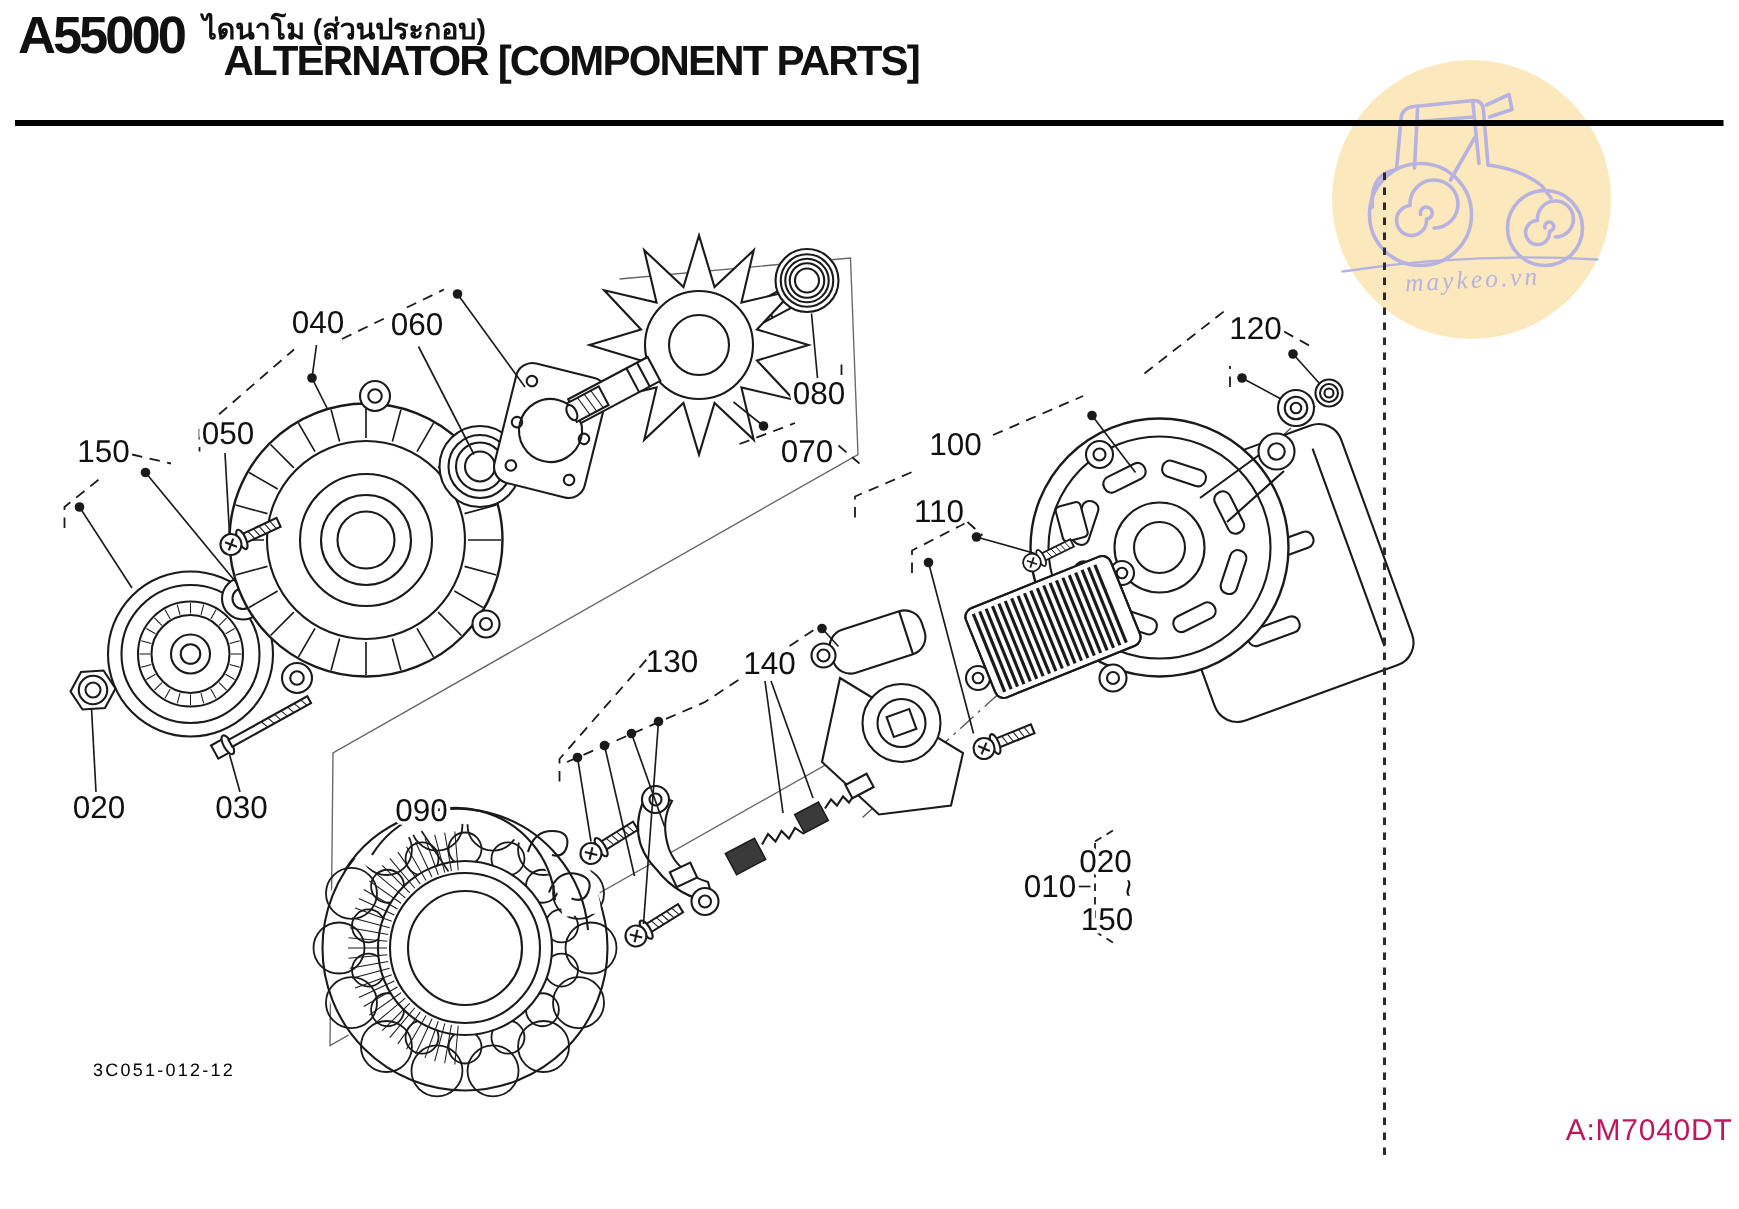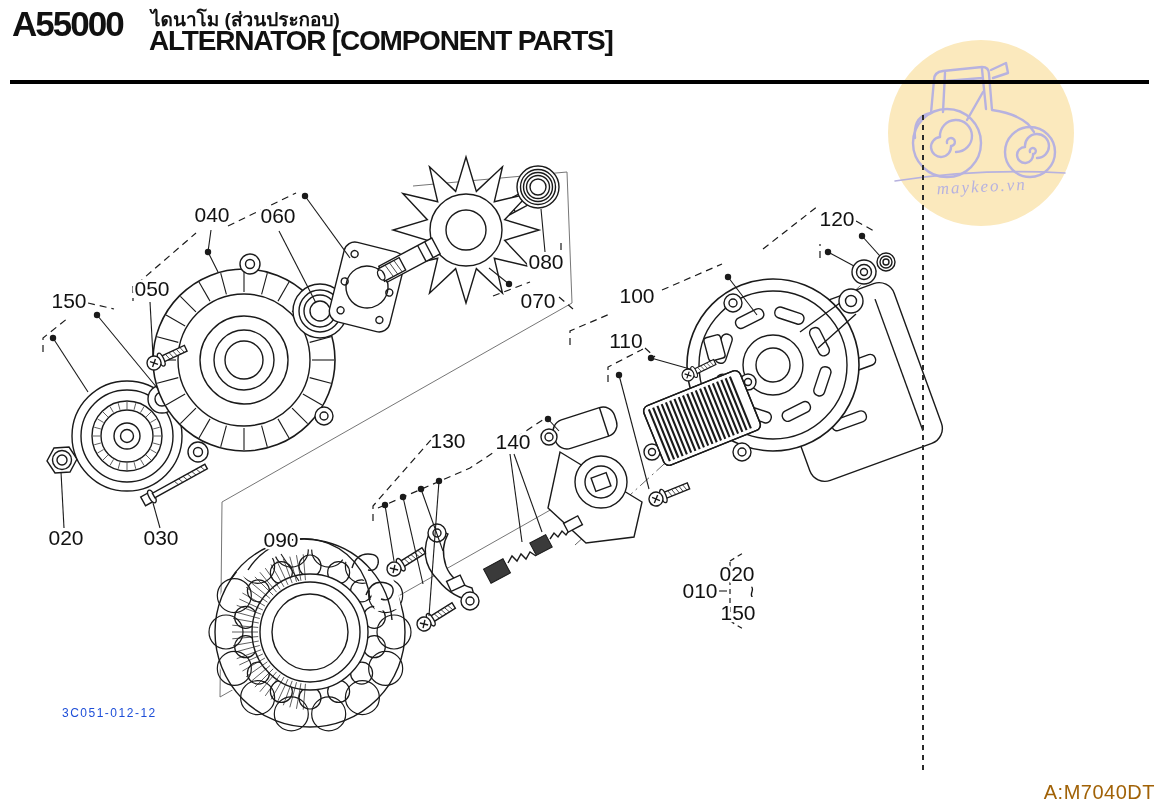--- a/index.html
+++ b/index.html
@@ -3,26 +3,26 @@
 <meta charset="utf-8">
 <style>
   html,body{margin:0;padding:0;}
   body{width:1159px;height:806px;position:relative;overflow:hidden;background:#fff;
        font-family:"Liberation Sans",sans-serif;color:#111;}
   
   #watermark{position:absolute;left:887px;top:40px;width:188px;height:188px;z-index:0;}
   
   #header{position:absolute;left:0;top:0;width:1159px;z-index:3;}
   #page-code{position:absolute;left:12px;top:4px;font-size:35px;font-weight:bold;letter-spacing:-2px;}
-  #subtitle-thai{position:absolute;left:151px;top:4px;font-size:19px;font-weight:bold;}
+  #subtitle-thai{position:absolute;left:135px;top:4px;font-size:19px;font-weight:bold;}
   #page-title{position:absolute;left:149px;top:25px;font-size:28px;font-weight:bold;letter-spacing:-1.2px;white-space:nowrap;}
   #header-rule{position:absolute;left:10px;top:80px;width:1139px;height:4px;background:#000;}
   
-  #figure-code{position:absolute;left:62px;top:706px;font-size:12px;letter-spacing:1.5px;color:#1d4ed8;z-index:3;}
-  #model-code{position:absolute;right:4px;top:781px;font-size:20px;letter-spacing:.5px;color:#a16207;z-index:3;}
+  #figure-code{position:absolute;left:62px;top:706px;font-size:12px;letter-spacing:1.5px;color:#000000;z-index:3;}
+  #model-code{position:absolute;right:4px;top:743px;font-size:20px;letter-spacing:.5px;color:#be185d;z-index:3;}
   
   #art{position:absolute;left:0;top:0;z-index:2;}
   
   .ln  {stroke:#1a1a1a;stroke-width:1.4;fill:none;}
   .lnw {stroke:#1a1a1a;stroke-width:1.4;fill:#fff;}
   .thin{stroke:#666;stroke-width:.9;fill:none;}
   .axis{stroke:#555;stroke-width:.9;fill:none;stroke-dasharray:12 4 2 4;}
   .lead{stroke:#1a1a1a;stroke-width:1.1;fill:none;}
   .brk {stroke:#1a1a1a;stroke-width:1.2;fill:none;stroke-dasharray:7 5;}
   .dot {fill:#1a1a1a;stroke:none;}

